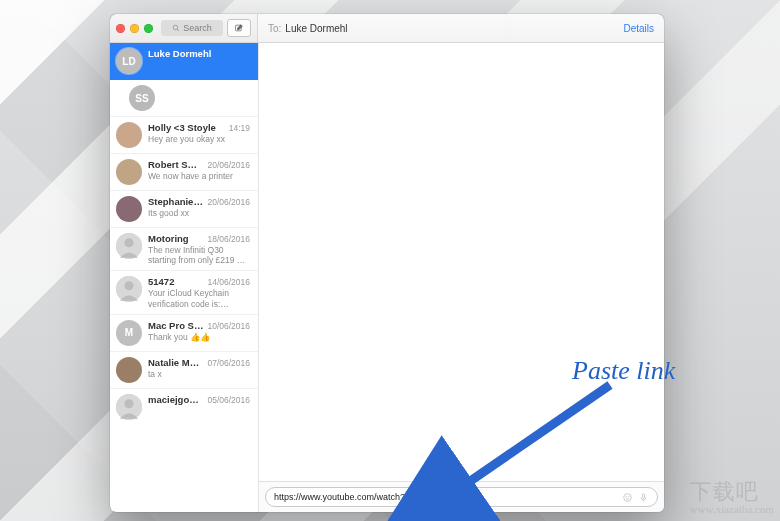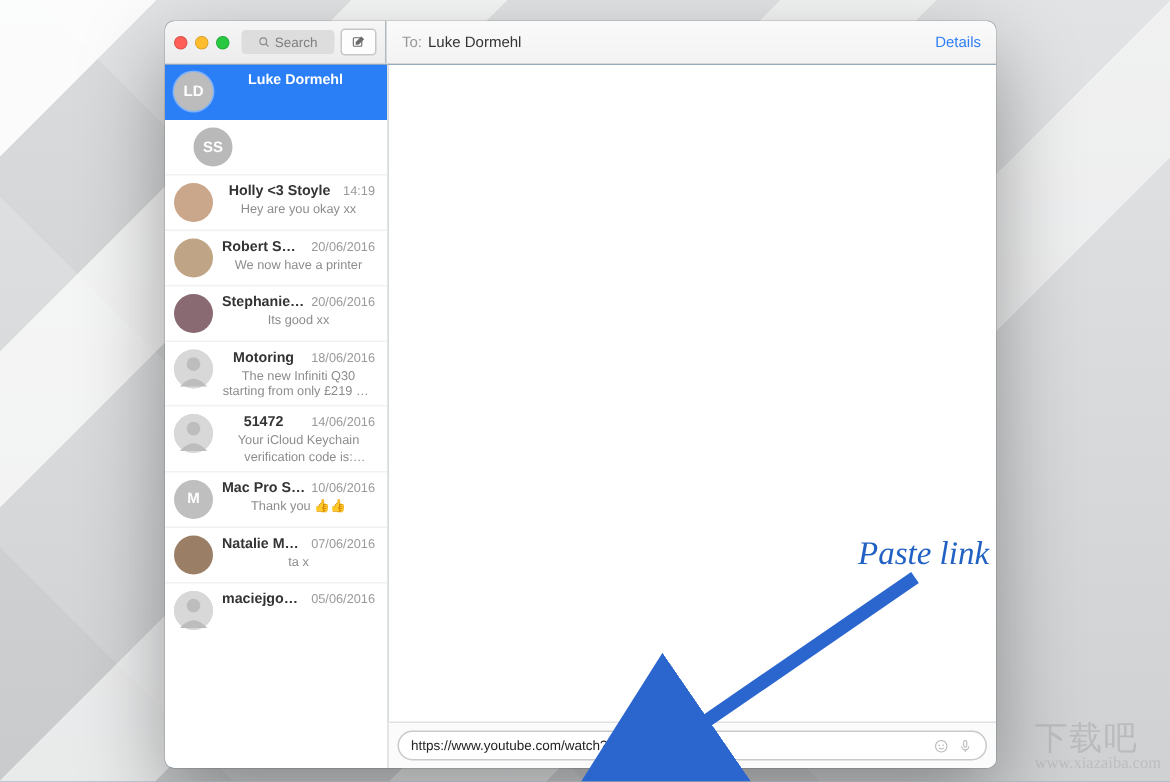--- a/index.html
+++ b/index.html
@@ -18,21 +18,21 @@
       linear-gradient(135deg, rgba(255,255,255,0.9) 0 8%, transparent 8% 18%, rgba(255,255,255,0.7) 18% 26%, transparent 26% 40%, rgba(255,255,255,0.6) 40% 48%, transparent 48% 60%, rgba(255,255,255,0.5) 60% 68%, transparent 68% 100%),
       linear-gradient(45deg, rgba(0,0,0,0.03) 0 12%, transparent 12% 30%, rgba(0,0,0,0.03) 30% 42%, transparent 42% 100%),
       linear-gradient(#e2e3e4, #cfd1d3);
     filter: blur(0.3px);
   }
 
   .window {
     position: absolute;
     left: 110px; top: 14px;
     width: 554px; height: 498px;
-    background: #0c4a6e;
+    background: #0369a1;
     border-radius: 6px;
     box-shadow: 0 22px 55px rgba(0,0,0,0.35), 0 0 0 0.5px rgba(0,0,0,0.15);
     display: flex;
     flex-direction: column;
     overflow: hidden;
     font-size: 10px;
     color: #333;
   }
 
   
@@ -92,21 +92,20 @@
     font-size: 10px;
   }
   .to-label { color:#999; margin-right:4px;}
   .to-name { color:#333; font-weight:400;}
   .details { margin-left:auto; color:#2f7ff6; cursor:pointer;}
 
   .body-row {
     flex: 1;
     display: flex;
     overflow: hidden;
-    text-align: center;
   }
 
   
   .sidebar {
     width: 148px;
     flex: 0 0 148px;
     border-right: 1px solid #e3e3e3;
     background:#fff;
     overflow: hidden;
     position: relative;
@@ -188,21 +187,21 @@
   
   .annotation {
     position:absolute; inset:0; pointer-events:none;
   }
   .paste-label {
     position:absolute;
     left: 572px; top: 356px;
     font-family: "Comic Sans MS", "Chalkboard SE", cursive;
     font-style: italic;
     color:#2161c4;
-    font-size: 22px;
+    font-size: 26px;
     text-shadow: 0 0 1px rgba(255,255,255,0.5);
   }
 
   
   .watermark {
     position:absolute; right:6px; bottom:6px;
     font-size:16px; color:rgba(130,130,130,0.28);
     font-family: Liberation Serif, serif; pointer-events:none;
     white-space: nowrap;
   }

